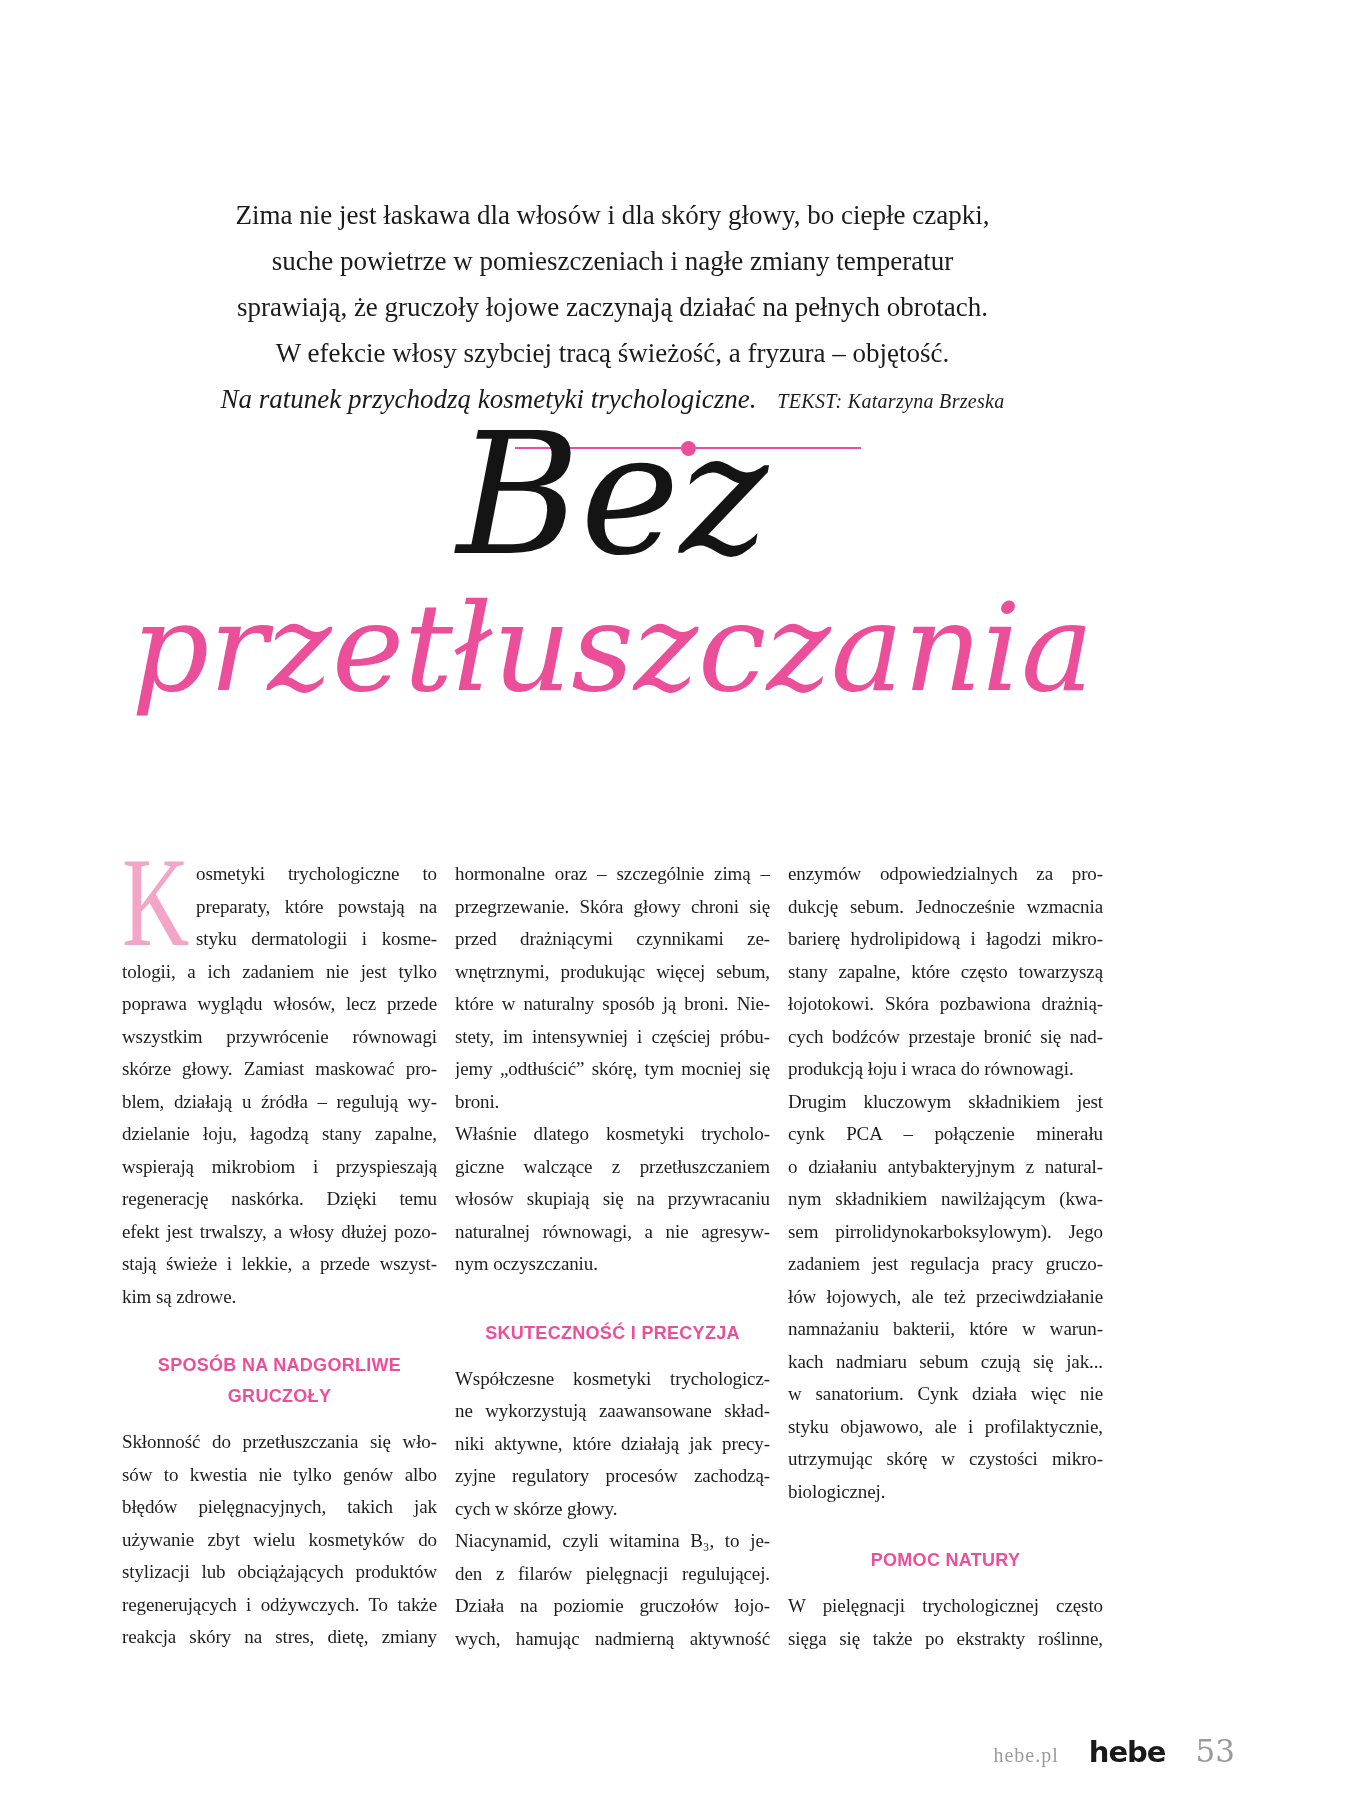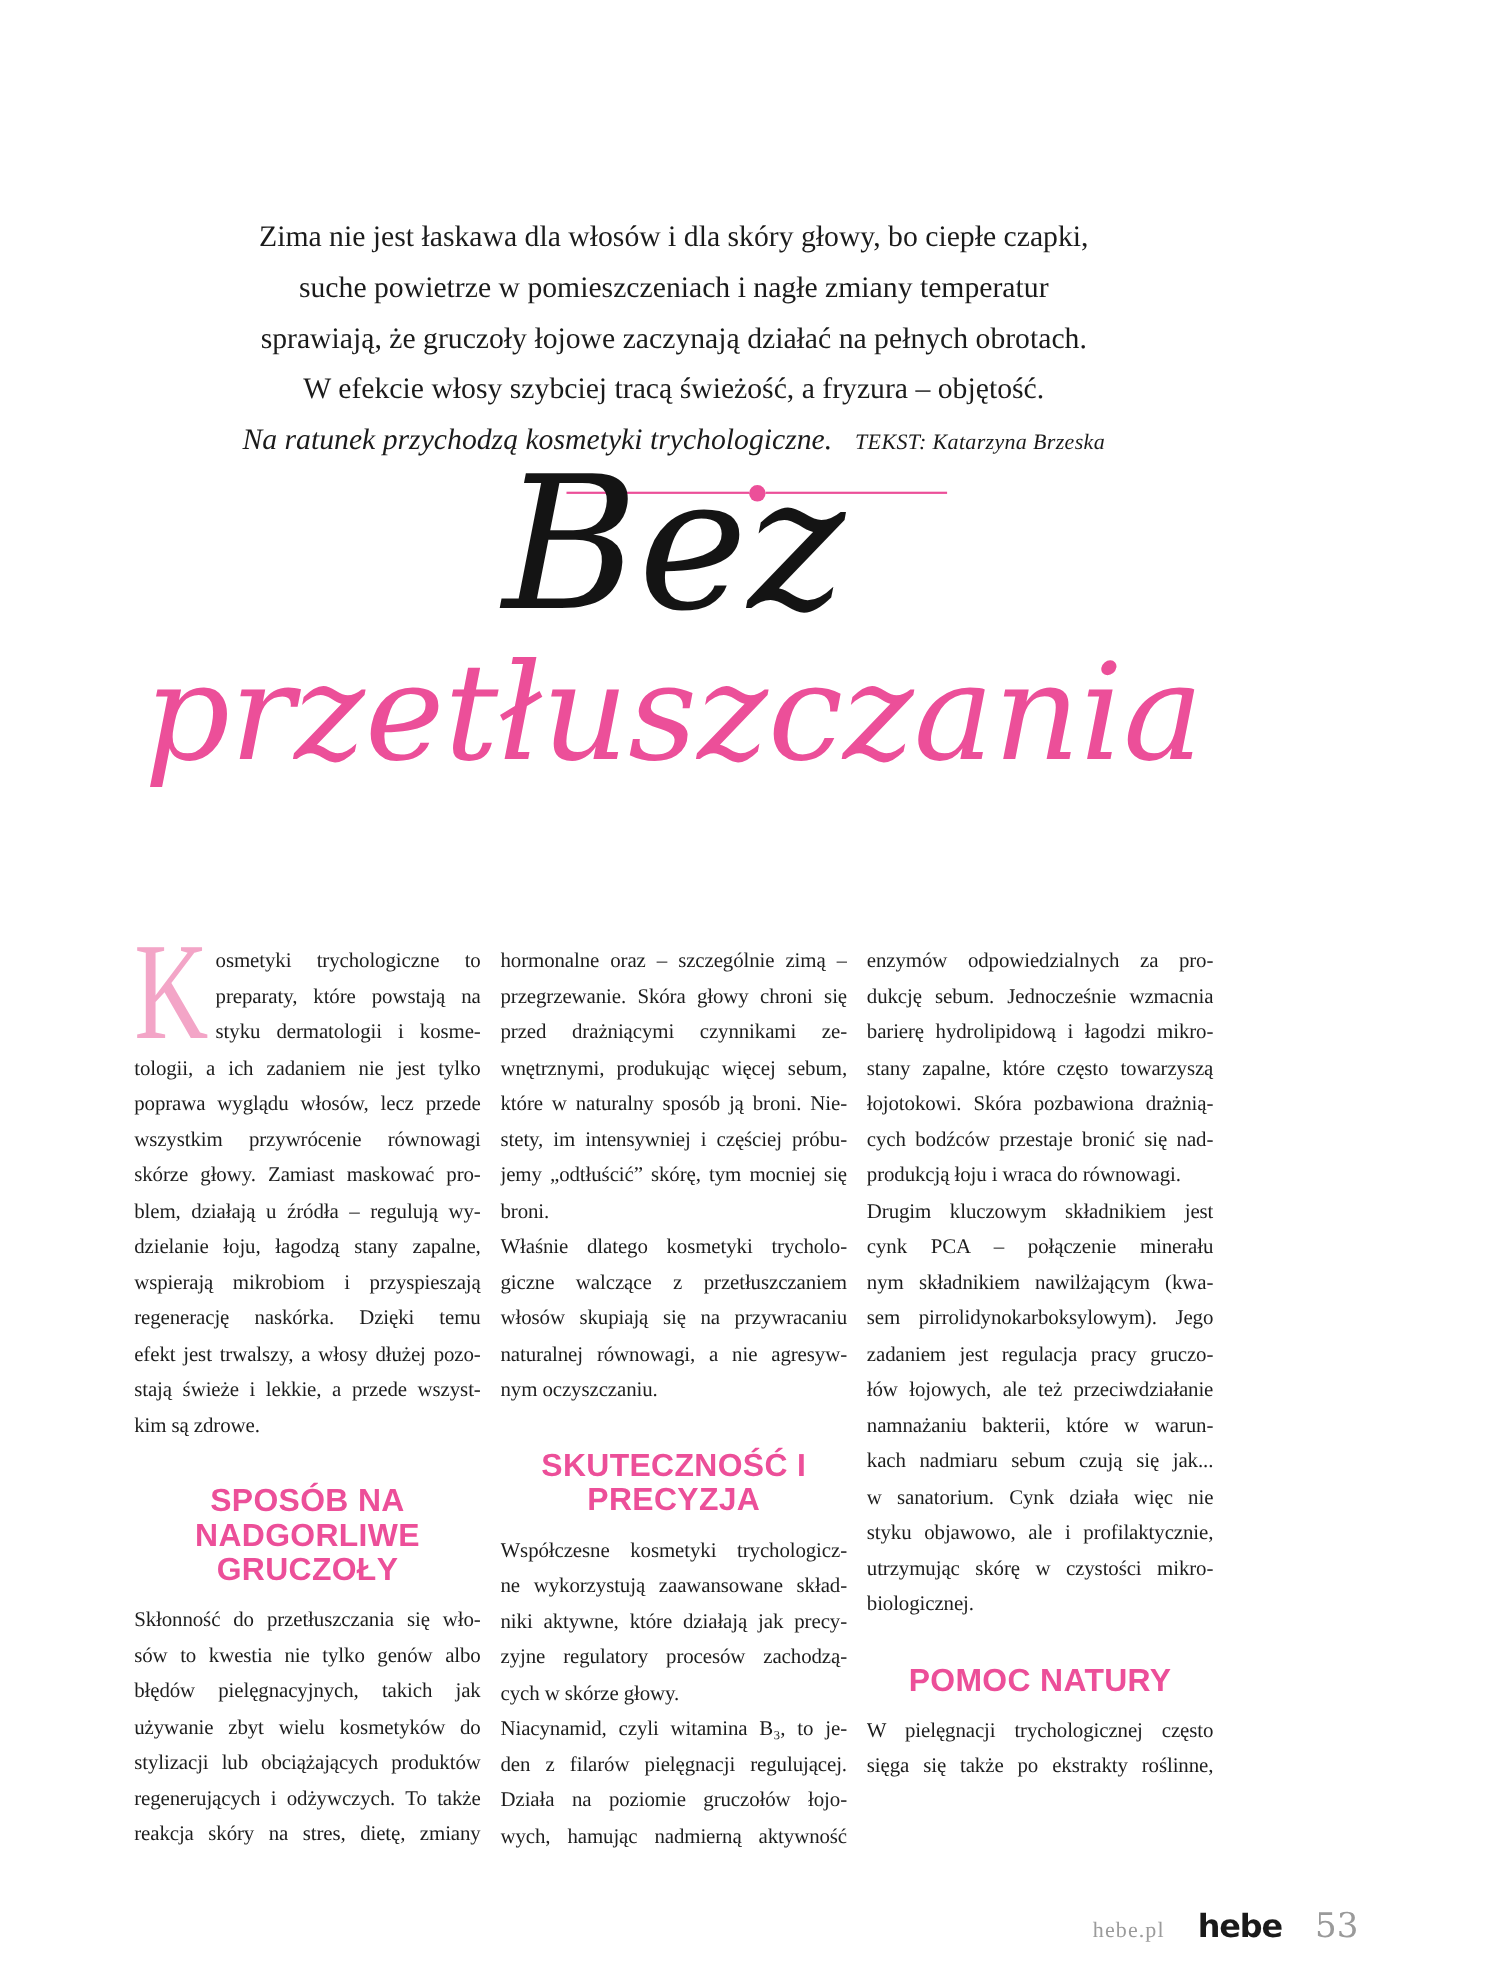--- a/index.html
+++ b/index.html
@@ -54,21 +54,21 @@
   .bl.bl-last::after{content:none;}
   .dropcap{
     float:left;width:70px;height:97px;margin-right:4px;
     font-family:"Liberation Serif",serif;
     font-size:126px;line-height:90px;
     color:#f3a5c7;
     transform:scaleX(.74);transform-origin:left top;
   }
   .col-heading{
     font-family:"Liberation Sans","DejaVu Sans",sans-serif;
-    font-weight:bold;font-size:29px;line-height:31px;
+    font-weight:bold;font-size:18px;line-height:31px;
     color:#ec4f99;text-align:center;letter-spacing:.3px;
     white-space:pre-line;margin:37px 0 14px 0;
   }
   
   .footer{
     position:absolute;top:1733px;right:132px;
     display:flex;align-items:baseline;gap:30px;
   }
   .footer-site{font-family:"Liberation Serif",serif;font-size:20px;color:#9b9b9b;letter-spacing:1px;}
   .footer-logo{font-family:"DejaVu Sans","Liberation Sans",sans-serif;font-weight:bold;font-size:29px;color:#1a1a1a;letter-spacing:-1px;}
@@ -187,20 +187,21 @@
             <div class="bl">stany zapalne, które często towarzyszą</div>
             <div class="bl">łojotokowi. Skóra pozbawiona drażnią-</div>
             <div class="bl">cych bodźców przestaje bronić się nad-</div>
             <div class="bl bl-last">produkcją łoju i wraca do równowagi.</div>
           </div>
       </div>
       <div class="para">
         <div>
             <div class="bl">Drugim kluczowym składnikiem jest</div>
             <div class="bl">cynk PCA – połączenie minerału</div>
+            <div class="bl">o działaniu antybakteryjnym z natural-</div>
             <div class="bl">nym składnikiem nawilżającym (kwa-</div>
             <div class="bl">sem pirrolidynokarboksylowym). Jego</div>
             <div class="bl">zadaniem jest regulacja pracy gruczo-</div>
             <div class="bl">łów łojowych, ale też przeciwdziałanie</div>
             <div class="bl">namnażaniu bakterii, które w warun-</div>
             <div class="bl">kach nadmiaru sebum czują się jak...</div>
             <div class="bl">w sanatorium. Cynk działa więc nie</div>
             <div class="bl">styku objawowo, ale i profilaktycznie,</div>
             <div class="bl">utrzymując skórę w czystości mikro-</div>
             <div class="bl bl-last">biologicznej.</div>

